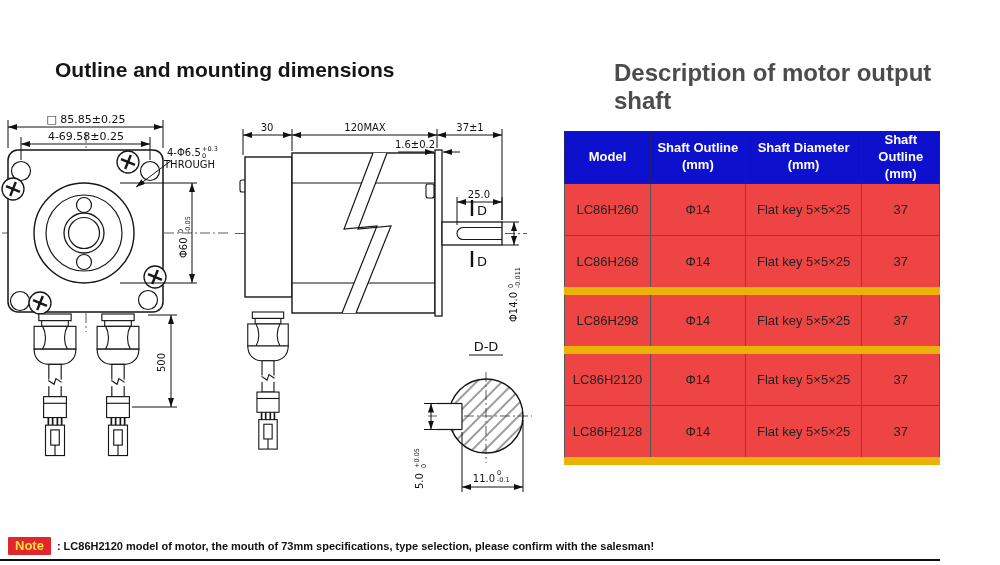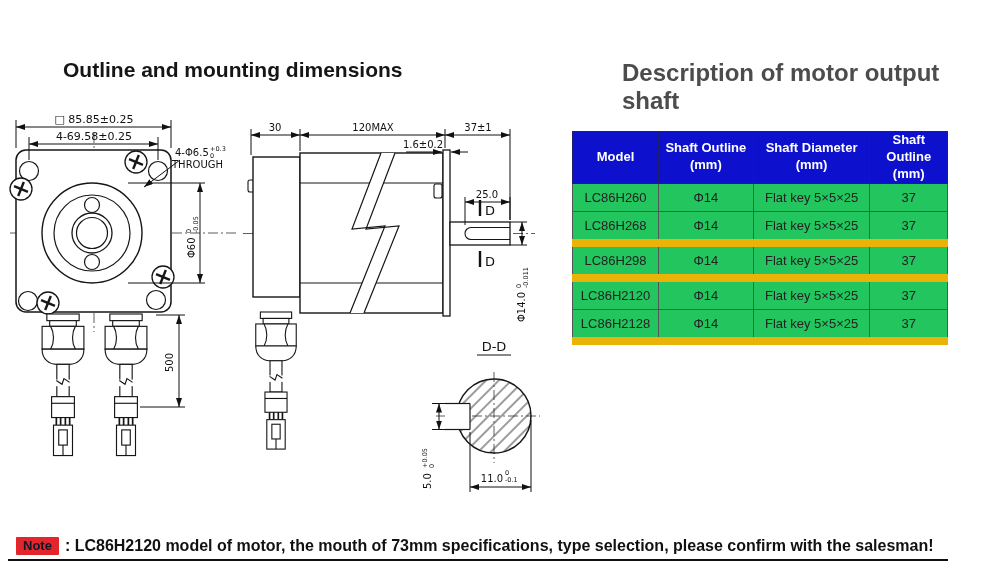--- a/index.html
+++ b/index.html
@@ -1,32 +1,32 @@
 <!DOCTYPE html>
 <html><head>
 <meta charset="utf-8">
 <style>
   html,body{margin:0;padding:0;background:#fff;}
   .page{position:relative;width:940px;height:565px;background:#fff;overflow:hidden;
-        font-family:"Liberation Sans",sans-serif;margin-left:8px;}
+        font-family:"Liberation Sans",sans-serif;}
   .title-left{position:absolute;left:55px;top:58px;font-size:21px;font-weight:700;color:#151515;}
   .title-right{position:absolute;left:614px;top:59px;font-size:24px;font-weight:600;color:#4c4c4c;}
   
   .spec-table{position:absolute;left:564px;top:131px;border-collapse:collapse;table-layout:fixed;}
   .spec-table th{background:#0d11ce;color:#fff;font-size:13px;font-weight:700;
                  border:1px solid #20206a;height:47px;line-height:1.3;padding:0 2px;text-align:center;}
   .spec-table td{border:1px solid #555;font-size:13px;color:#222;text-align:center;
-                 height:27px;padding:0 2px;background:#22c55e;}
+                 height:27px;padding:12px 2px;background:#ef4444;}
   .spec-table tr.thick td{border-bottom:8px solid #eab308;}
   .c1{width:90px;} .c2{width:110px;} .c3{width:136px;} .c4{width:87px;}
   
   .note{position:absolute;left:8px;top:537px;display:flex;align-items:center;}
-  .note-badge{background:#e2262b;color:#0f172a;font-weight:700;font-size:13px;
+  .note-badge{background:#e2262b;color:#fde047;font-weight:700;font-size:13px;
               padding:1px 7px 2px 7px;border-radius:1px;}
-  .note-text{margin-left:6px;font-size:16px;font-weight:700;color:#111;}
+  .note-text{margin-left:6px;font-size:11px;font-weight:700;color:#111;}
   .bottom-rule{position:absolute;left:0;top:559px;width:1000px;height:2px;background:#101010;}
   
   .lbl{font-family:"DejaVu Sans",sans-serif;font-size:10px;fill:#111;}
   .lbl-b{font-family:"DejaVu Sans",sans-serif;font-size:11px;fill:#111;}
   .lbl-sm{font-family:"DejaVu Sans",sans-serif;font-size:6.5px;fill:#111;}
   .lbl-d{font-family:"DejaVu Sans",sans-serif;font-size:13px;fill:#111;}
 </style>
 </head>
 <body>
 

